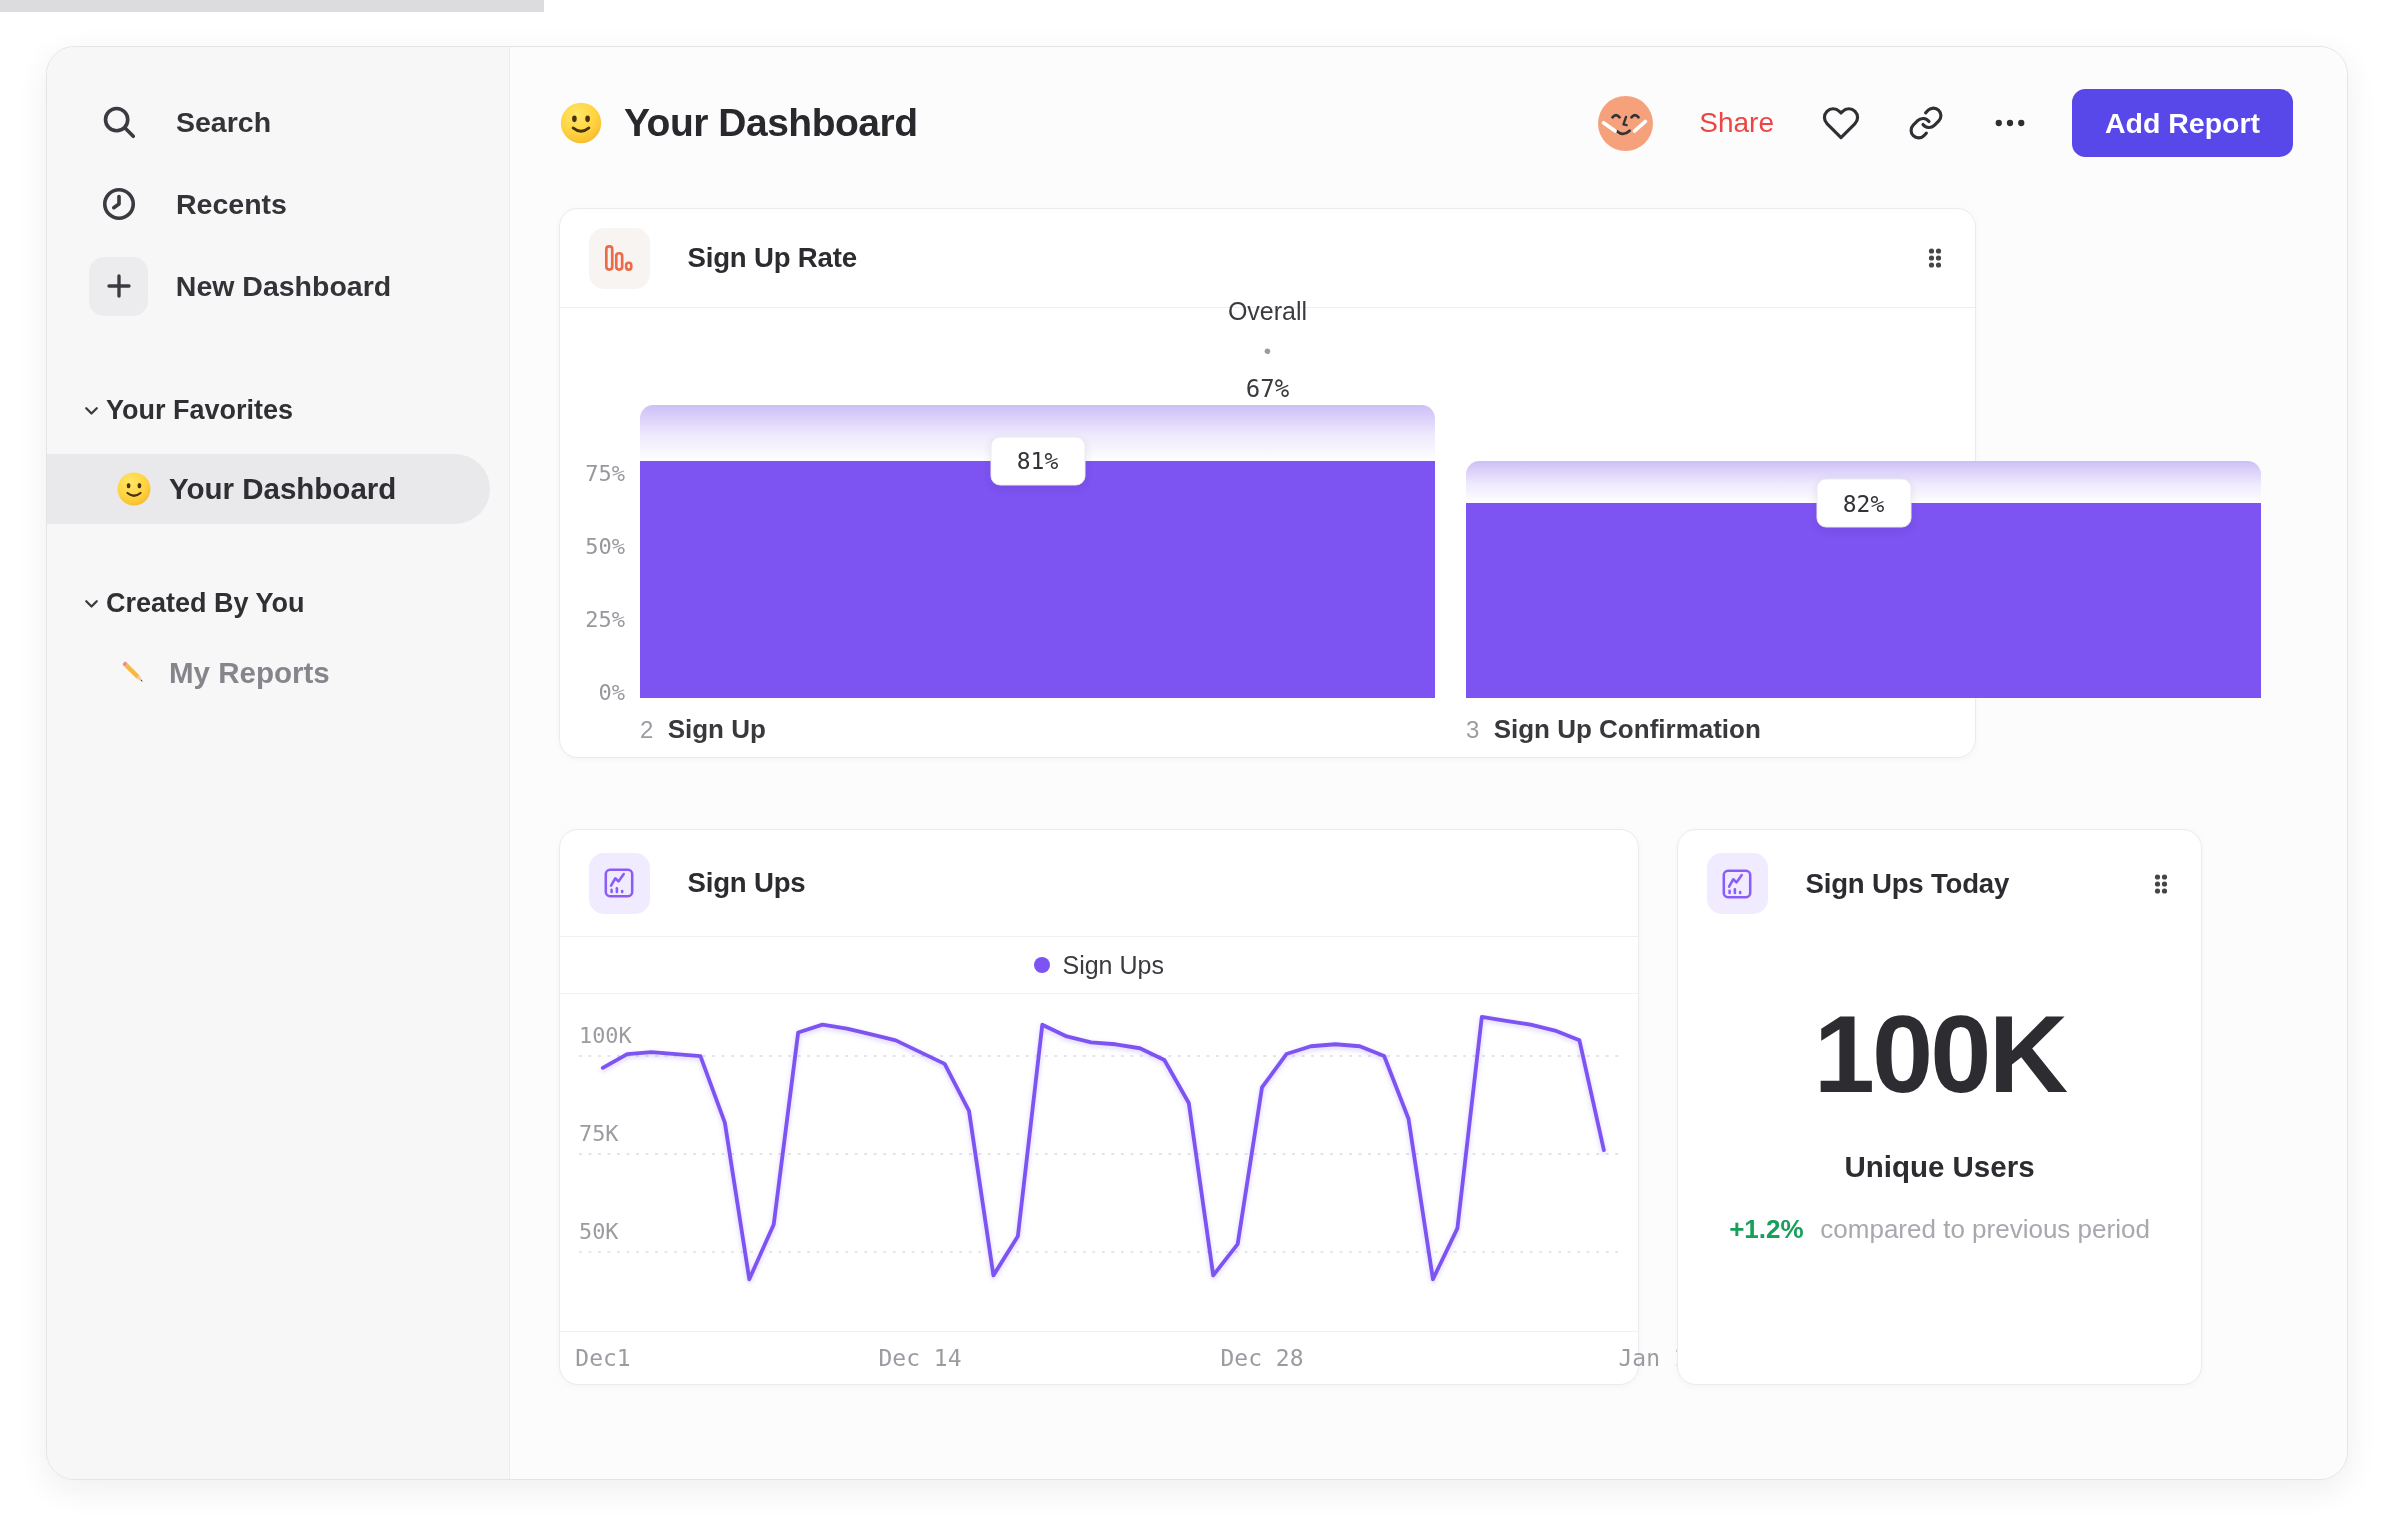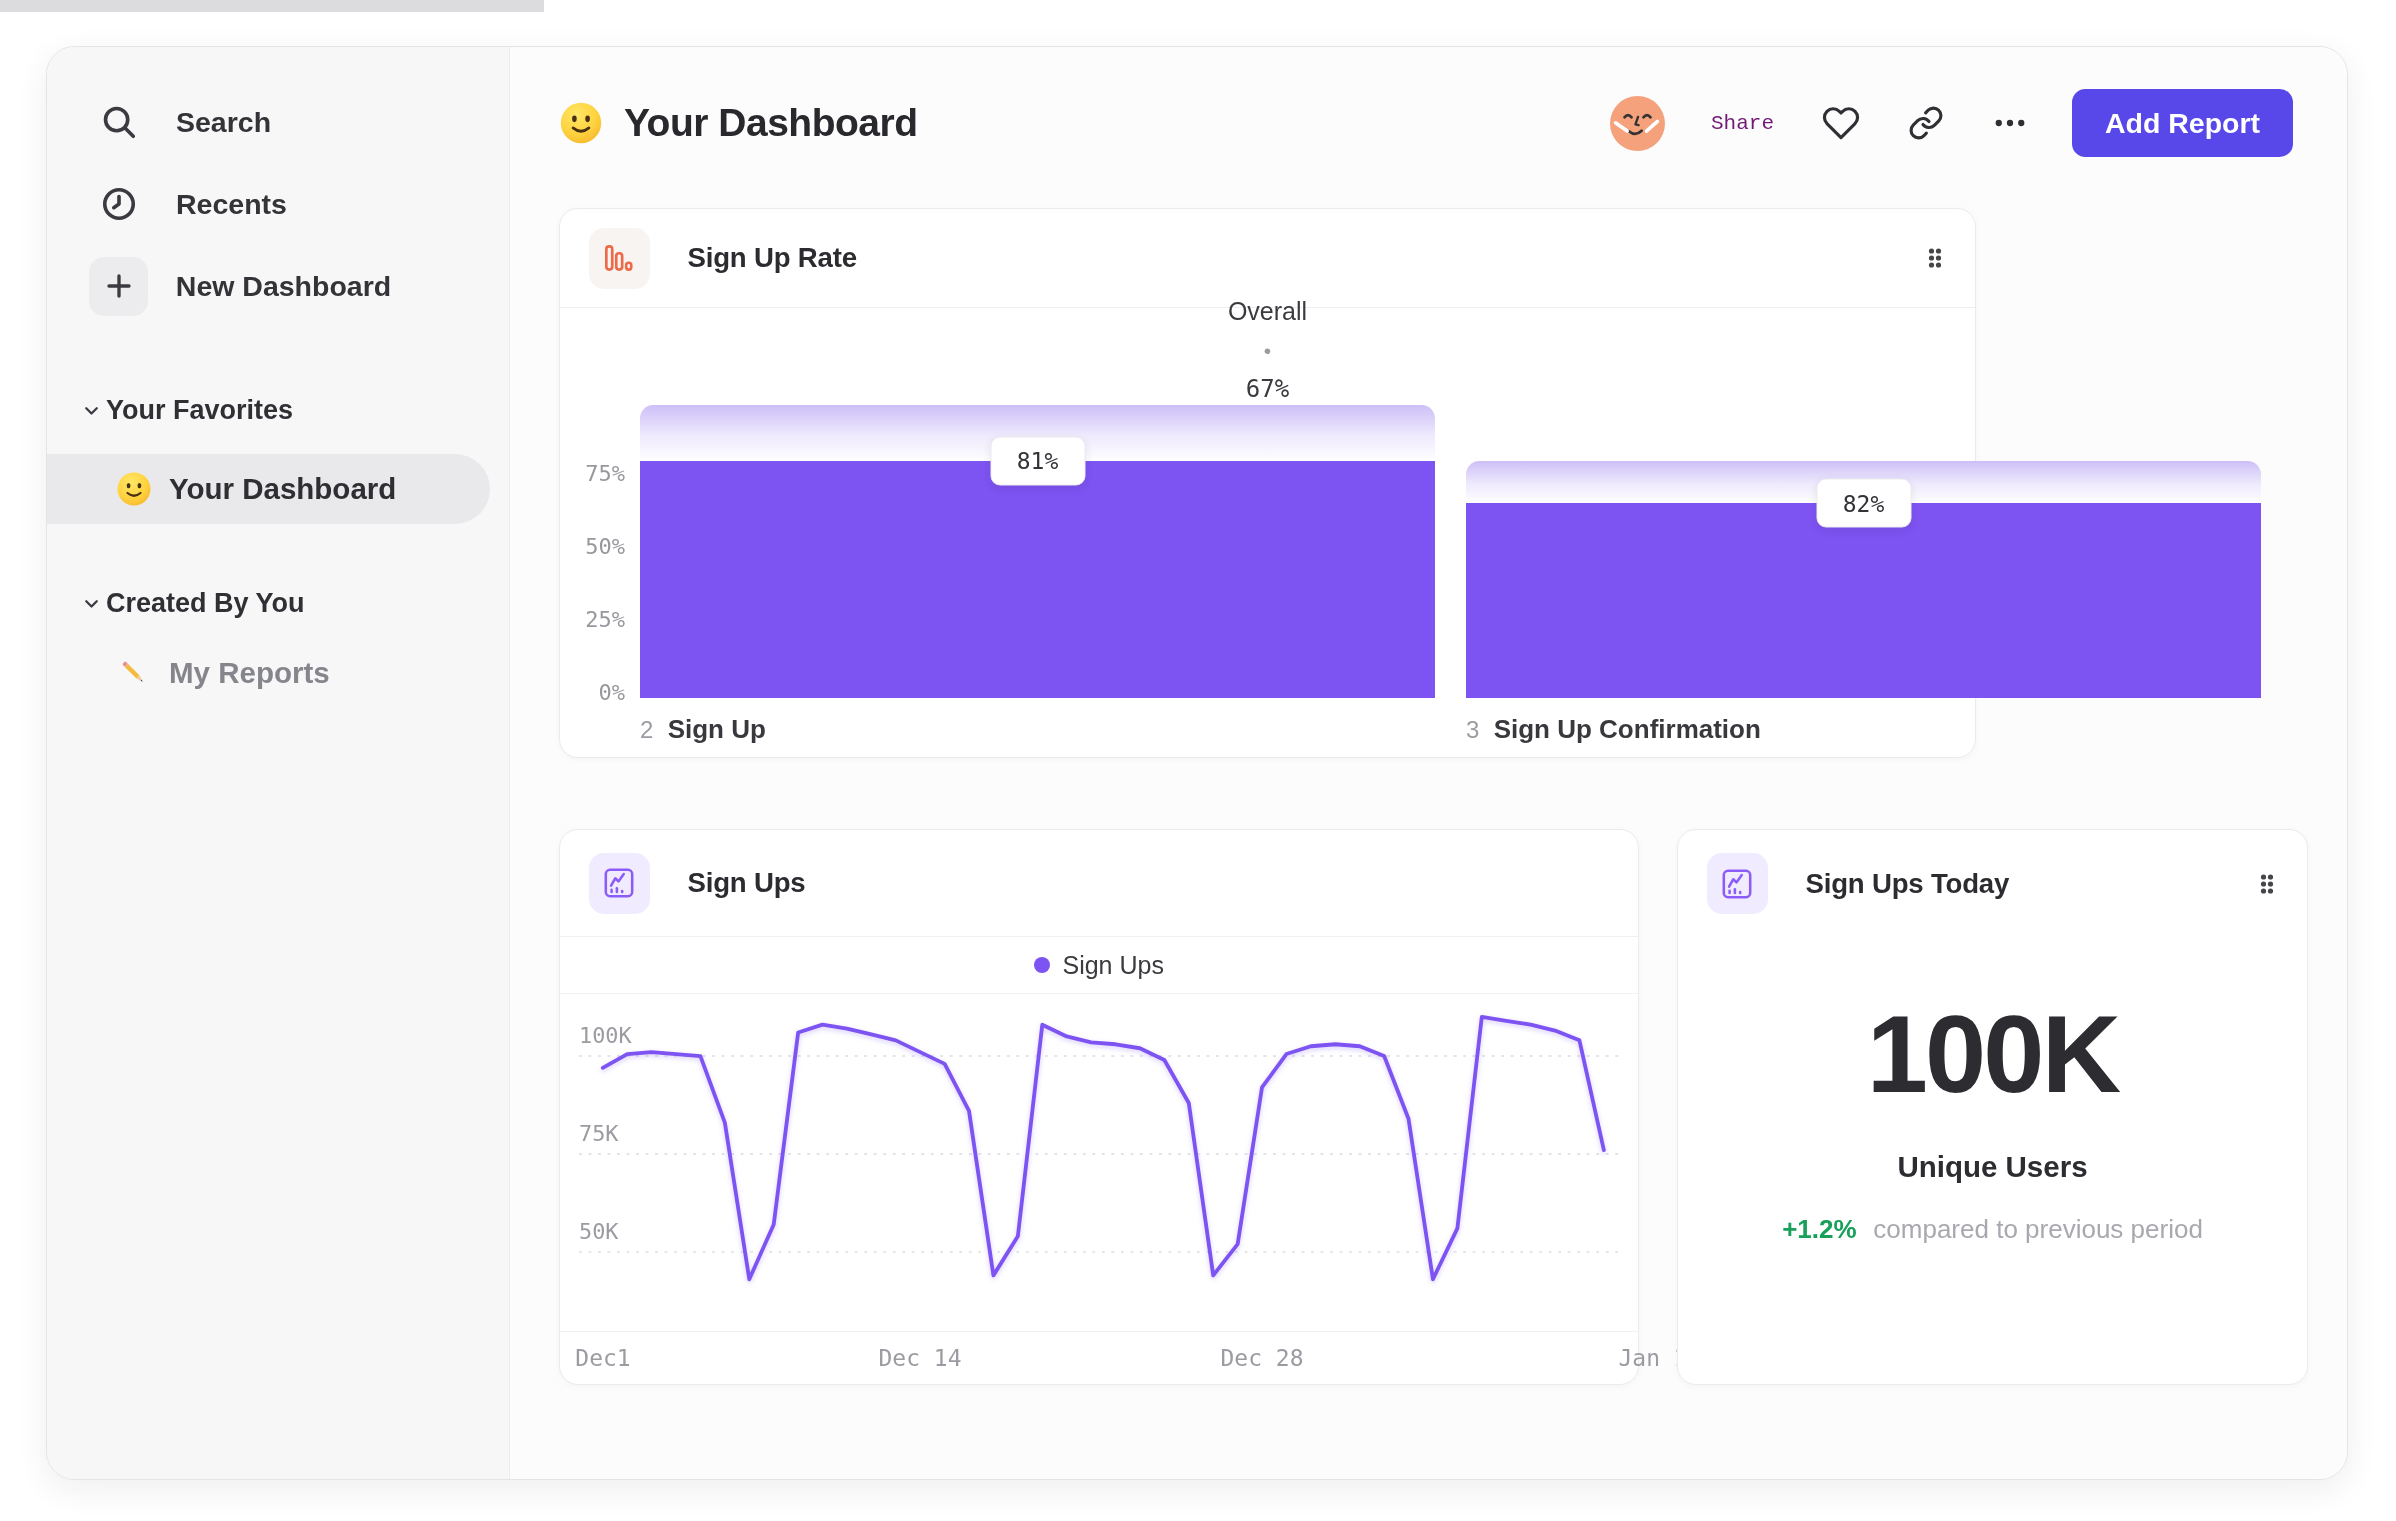--- a/index.html
+++ b/index.html
@@ -47,21 +47,21 @@
   
   .main { position:relative; flex:1; background:#fcfcfd; }
 
   .page-header { position:absolute; left:49px; right:54px; top:42px; height:68px;
                  display:flex; align-items:center; justify-content:space-between; }
   .title-wrap { display:flex; align-items:center; gap:21px; }
   .title-emoji { display:flex; }
   .page-title { font-size:39px; font-weight:700; color:#28282d; letter-spacing:-0.5px; }
   .header-actions { display:flex; align-items:center; }
   .avatar { width:55px; height:55px; display:flex; cursor:pointer; }
-  .share-label { font-size:21px; font-weight:500; color:#701a75; margin-left:46px; cursor:pointer;font-family:Liberation Mono, monospace; }
+  .share-label { font-size:28px; font-weight:500; color:#ef4444; margin-left:46px; cursor:pointer; }
   .icon-btn { background:none; border:none; cursor:pointer; display:flex; align-items:center; justify-content:center;
               margin-left:48px; padding:0; }
   .add-report { margin-left:44px; width:221px; height:68px; border:none; border-radius:13.3px;
                 background:var(--btn,#5847e9); color:#fff; font-family:inherit;
                 font-size:28.5px; font-weight:600; cursor:pointer; }
 
   
   .card { position:absolute; background:#fff; border:1.9px solid #ebebef; border-radius:19px;
           box-shadow:0 1.9px 7.6px rgba(30,30,45,.03); }
   .card-header { display:flex; align-items:center; padding:0 28.5px; position:relative; }
@@ -102,21 +102,21 @@
   
   .line-card { left:49px; top:782px; width:1080px; height:556px; }
   .line-card .card-header { height:107px; border-bottom:1.9px solid #efeff2; }
   .line-card .legend-row { top:107px; height:57px; border-bottom:1.9px solid #f3f3f6; }
   .line-svg { position:absolute; left:0; top:164px; width:1080px; height:338px; display:block; }
   .line-xlabels { position:absolute; left:0; right:0; top:501px; height:53px; border-top:1.9px solid #f0f0f3; }
   .line-xlabels span { position:absolute; top:13.3px; transform:translateX(-50%);
                        font-family:"DejaVu Sans Mono", monospace; font-size:23px; color:#9b9ba1; white-space:nowrap; }
 
   
-  .metric-card { left:1167px; top:782px; width:631px; height:556px; }
+  .metric-card { left:1167px; top:782px; width:525px; height:556px; }
   .metric-card .card-header { height:107px; }
   .metric-value { position:absolute; top:160px; left:0; right:0; text-align:center;
                   font-size:110px; font-weight:700; letter-spacing:-2.9px; color:#2c2c31; }
   .metric-caption { position:absolute; top:320px; left:0; right:0; text-align:center;
                     font-size:29.5px; font-weight:700; color:#2c2c31; }
   .metric-delta { position:absolute; top:384px; left:0; right:0; text-align:center; font-size:26px; }
   .delta-pct { color:var(--green,#16a05a); font-weight:700; }
   .delta-note { color:#a8a8af; font-weight:400; margin-left:9.5px; }
 </style>
 </head>

